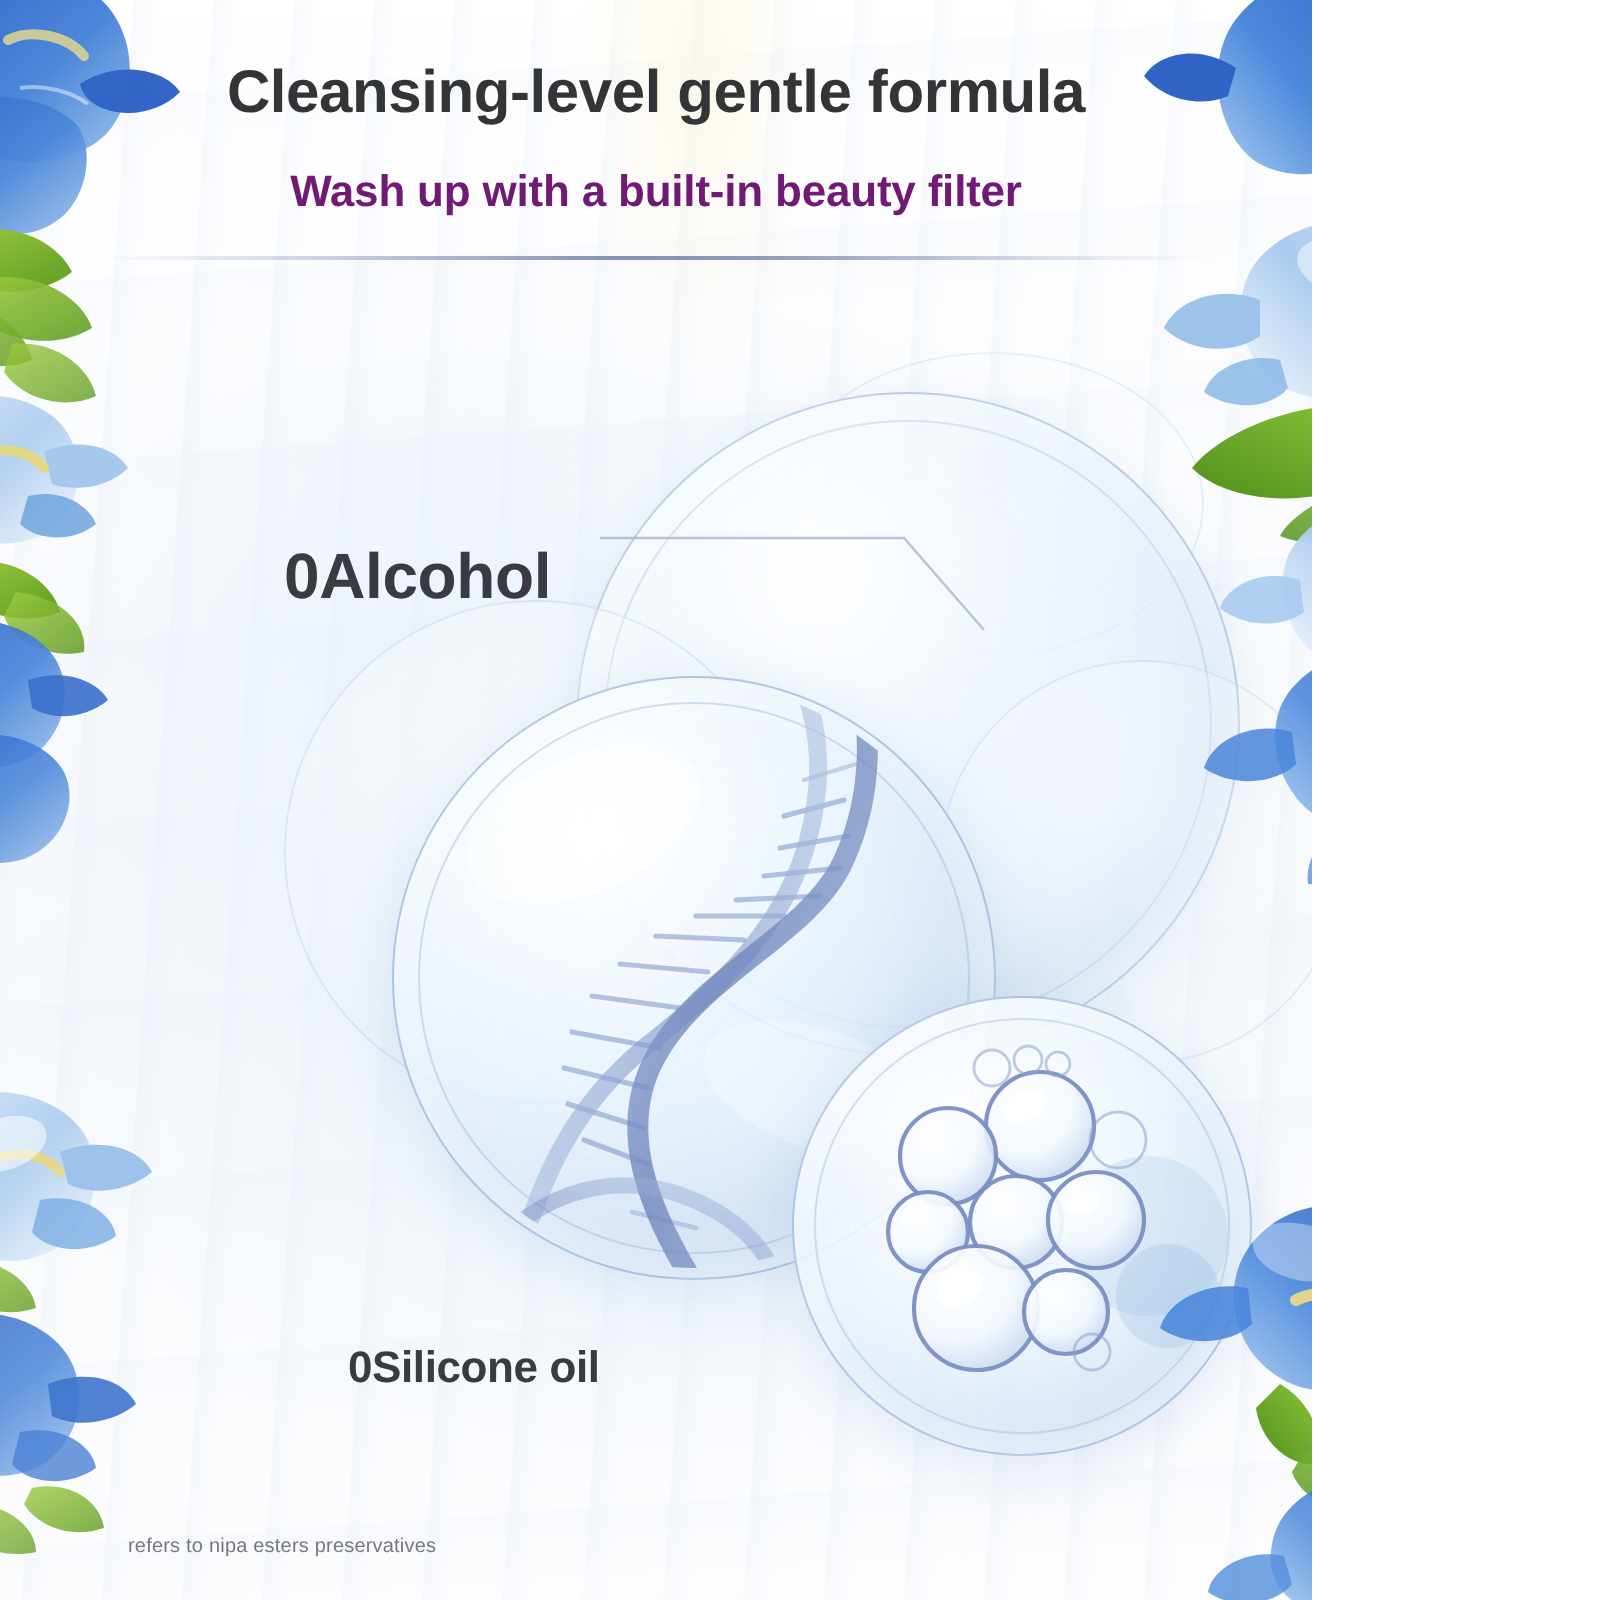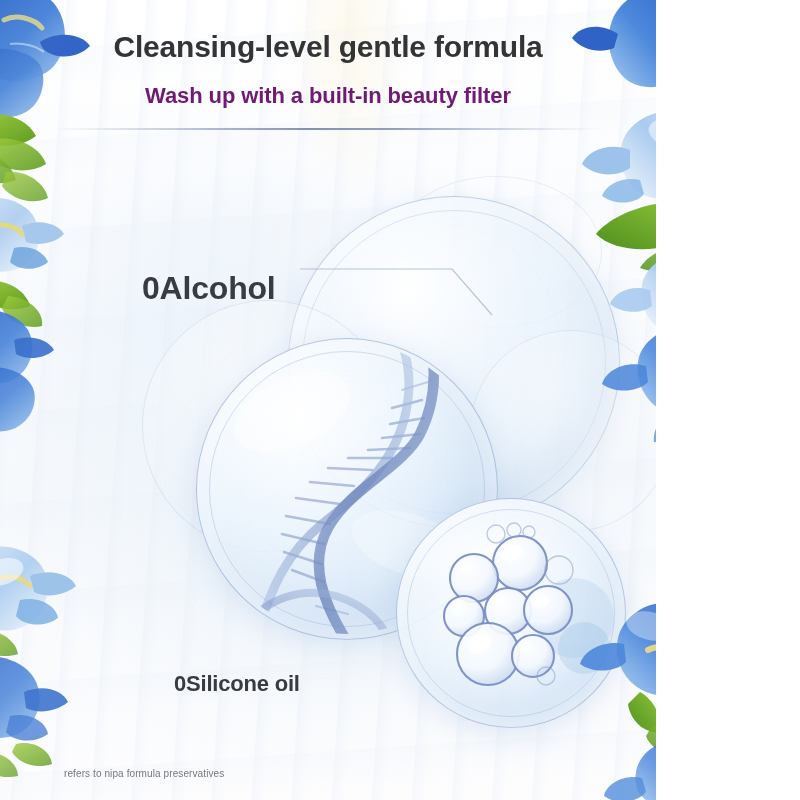--- a/index.html
+++ b/index.html
@@ -342,21 +342,21 @@
     <div class="title">Cleansing-level gentle formula</div>
     <div class="subtitle">Wash up with a built-in beauty filter</div>
     <div class="divider"></div>
   </div>
 
   <div class="callout callout-alcohol">0Alcohol</div>
 
 
   <div class="callout callout-silicone">0Silicone oil</div>
 
-  <div class="footnote">refers to nipa formula preservatives</div>
+  <div class="footnote">refers to nipa esters preservatives</div>
 
   <div class="floral floral-left">
     <svg width="170" height="800" viewBox="0 0 170 800">
       <defs>
         <linearGradient id="blDeep" x1="0" y1="0" x2="1" y2="1">
           <stop offset="0%" stop-color="#2f63c6"></stop>
           <stop offset="55%" stop-color="#4a85d9"></stop>
           <stop offset="100%" stop-color="#9cc3ec"></stop>
         </linearGradient>
         <linearGradient id="blPale" x1="0" y1="0" x2="1" y2="1">

